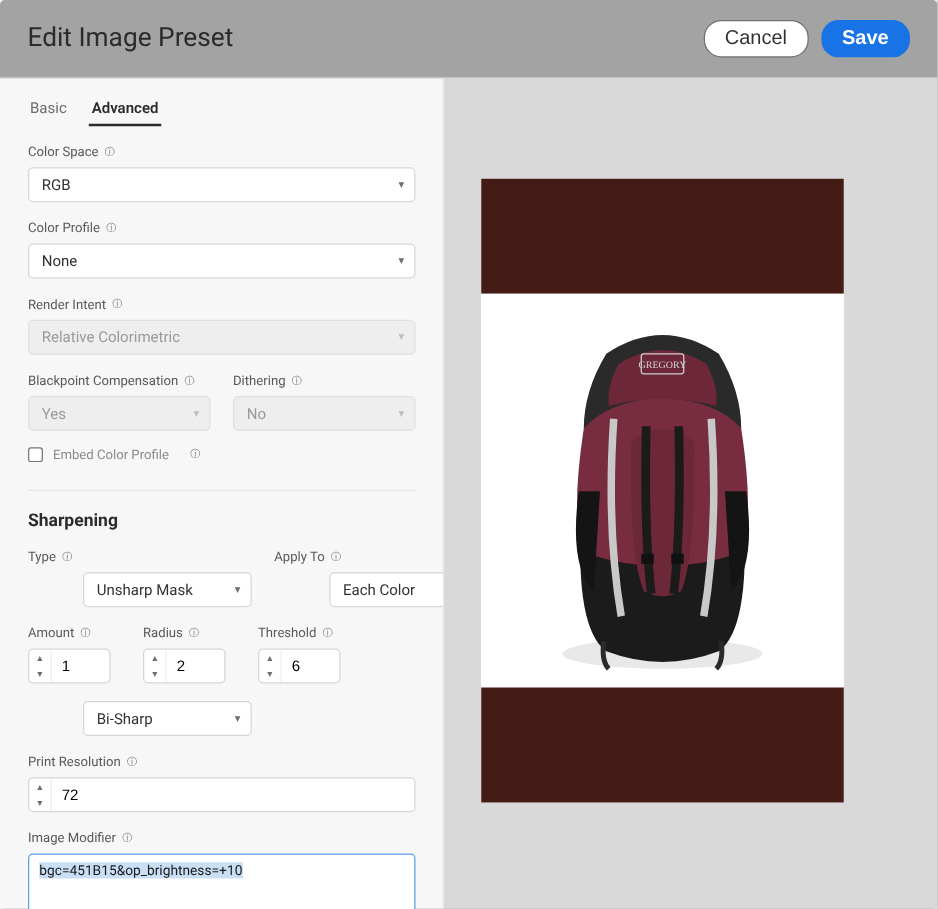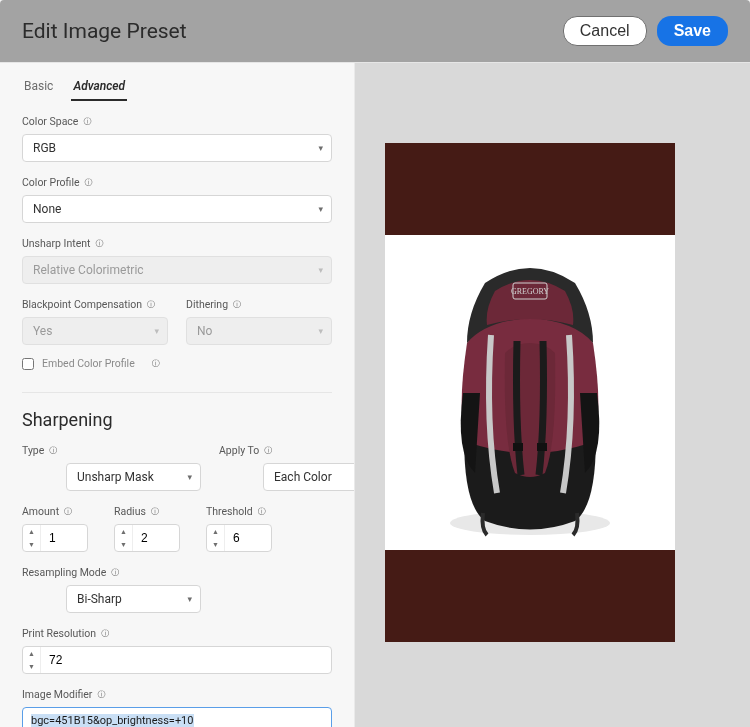--- a/index.html
+++ b/index.html
@@ -73,21 +73,20 @@
   }
   .tab {
     padding: 6px 2px;
     cursor: pointer;
     color: #6c6c6c;
   }
   .tab.active {
     color: #2b2b2b;
     font-weight: 600;
     border-bottom: 2px solid #2b2b2b;
-    font-style: italic;
   }
   .form-scroll {
     height: 640px;
     overflow-y: hidden;
     padding-right: 22px;
   }
   .field-row {
     margin-top: 14px;
   }
   .field-label {
@@ -157,22 +156,22 @@
     width: 12px;
     height: 12px;
   }
   .checkbox-row .info-icon { margin-left: 8px; }
   .divider {
     height: 1px;
     background: #e6e6e6;
     margin: 22px 0 16px 0;
   }
   .section-title {
-    font-size: 18px;
-    font-weight: 400;
+    font-size: 14px;
+    font-weight: 700;
     color: #2b2b2b;
     margin-bottom: 4px;
   }
   .select.medium { width: 135px; margin-left: 44px; }
   .spinner {
     display: flex;
     border: 1px solid #d6d6d6;
     border-radius: 4px;
     background: #fff;
     height: 28px;
@@ -284,21 +283,21 @@
               <span class="info-icon"></span>
           </div>
           <div class="select">
             <span>None</span>
             <span class="chev">▾</span>
           </div>
         </div>
 
         <div class="field-row">
           <div class="field-label">
-            <span>Unsharp Intent</span>
+            <span>Render Intent</span>
               <span class="info-icon"></span>
           </div>
           <div class="select disabled">
             <span>Relative Colorimetric</span>
             <span class="chev">▾</span>
           </div>
         </div>
 
         <div class="two-col field-row">
           <div>
@@ -392,24 +391,20 @@
               <div class="controls">
                   <div class="sp">▲</div>
                   <div class="sp">▼</div>
                 </div>
               <input value="6" style="">
             </div>
           </div>
         </div>
 
         <div class="field-row">
-          <div class="field-label">
-            <span>Resampling Mode</span>
-              <span class="info-icon"></span>
-          </div>
           <div class="select medium">
             <span>Bi-Sharp</span>
             <span class="chev">▾</span>
           </div>
         </div>
 
         <div class="field-row">
           <div class="field-label">
             <span>Print Resolution</span>
               <span class="info-icon"></span>

